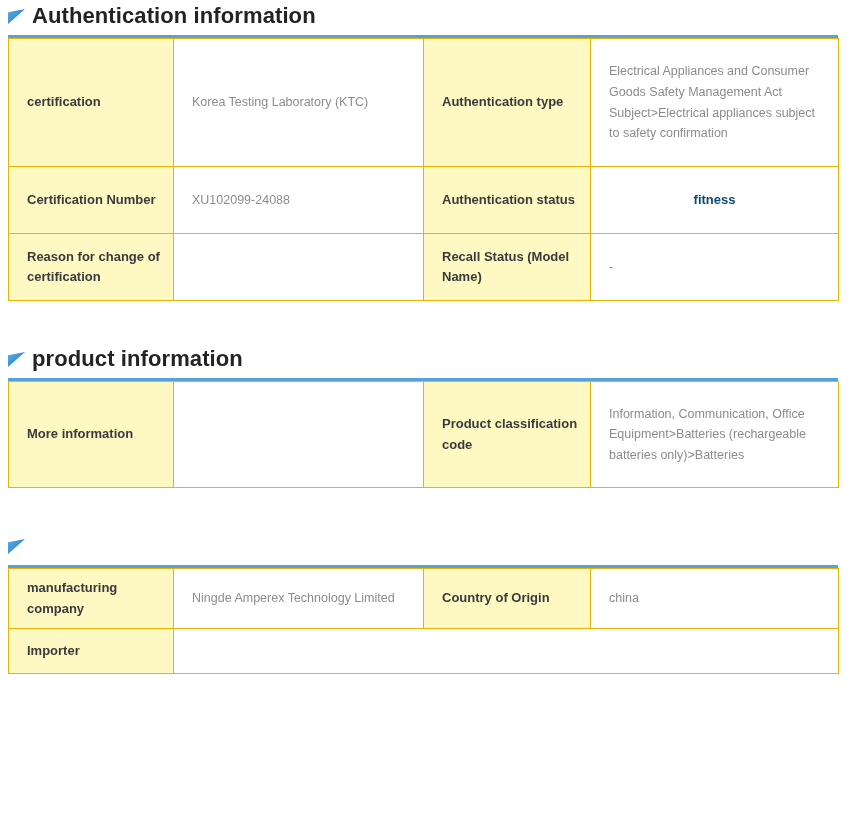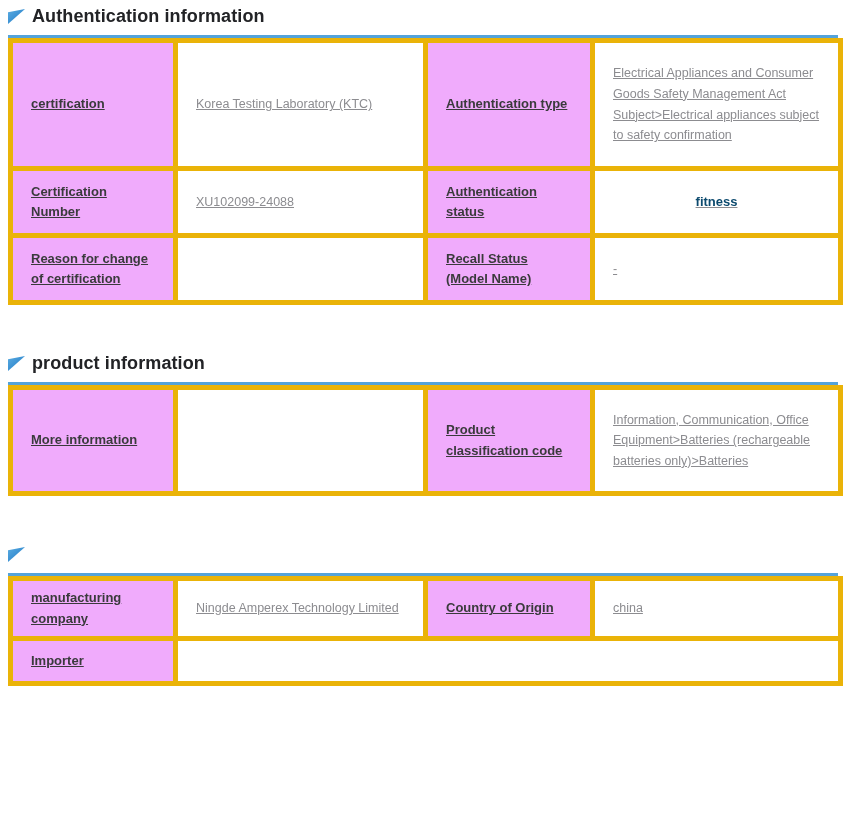--- a/index.html
+++ b/index.html
@@ -21,47 +21,46 @@
   .sec-header {
     display: flex;
     align-items: center;
     gap: 7px;
     margin-bottom: 8px;
     height: 22px;
   }
   .flag { width: 17px; height: 15px; display: block; }
   .sec-title {
     margin: 0;
-    font-size: 18px;
+    font-size: 22px;
     font-weight: bold;
     color: #222326;
     letter-spacing: 0.1px;
   }
   .tbl-wrap {
     border-top: 3px solid #54a3da;
     width: 830px;
   }
   table.info {
     border-collapse: collapse;
     table-layout: fixed;
     width: 830px;
   }
   table.info th, table.info td {
-    border: 5px solid #eab308;
+    border: 1px solid #eab308;
     vertical-align: middle;
     box-sizing: border-box;
-    text-decoration: underline;
   }
   th.lbl {
-    background: #f0abfc;
+    background: #fef9c3;
     color: #3a3a3c;
     font-size: 13px;
     font-weight: bold;
     text-align: left;
-    padding: 6px 22px 6px 18px;
+    padding: 6px 12px 6px 18px;
     line-height: 1.55;
   }
   td.val {
     background: #ffffff;
     color: #8c8c90;
     font-size: 12.5px;
     font-weight: normal;
     text-align: left;
     padding: 8px 14px 8px 18px;
     line-height: 1.65;

